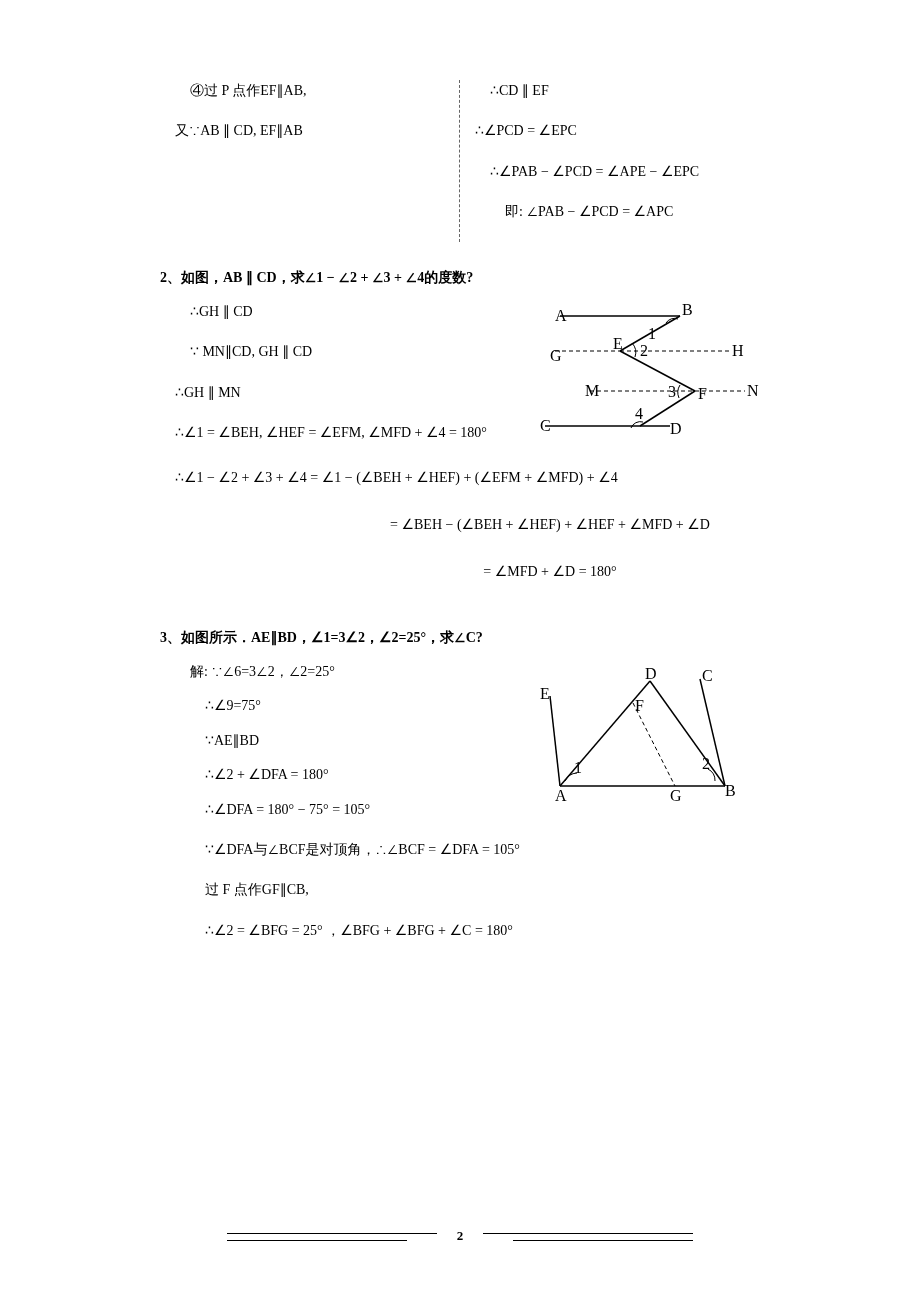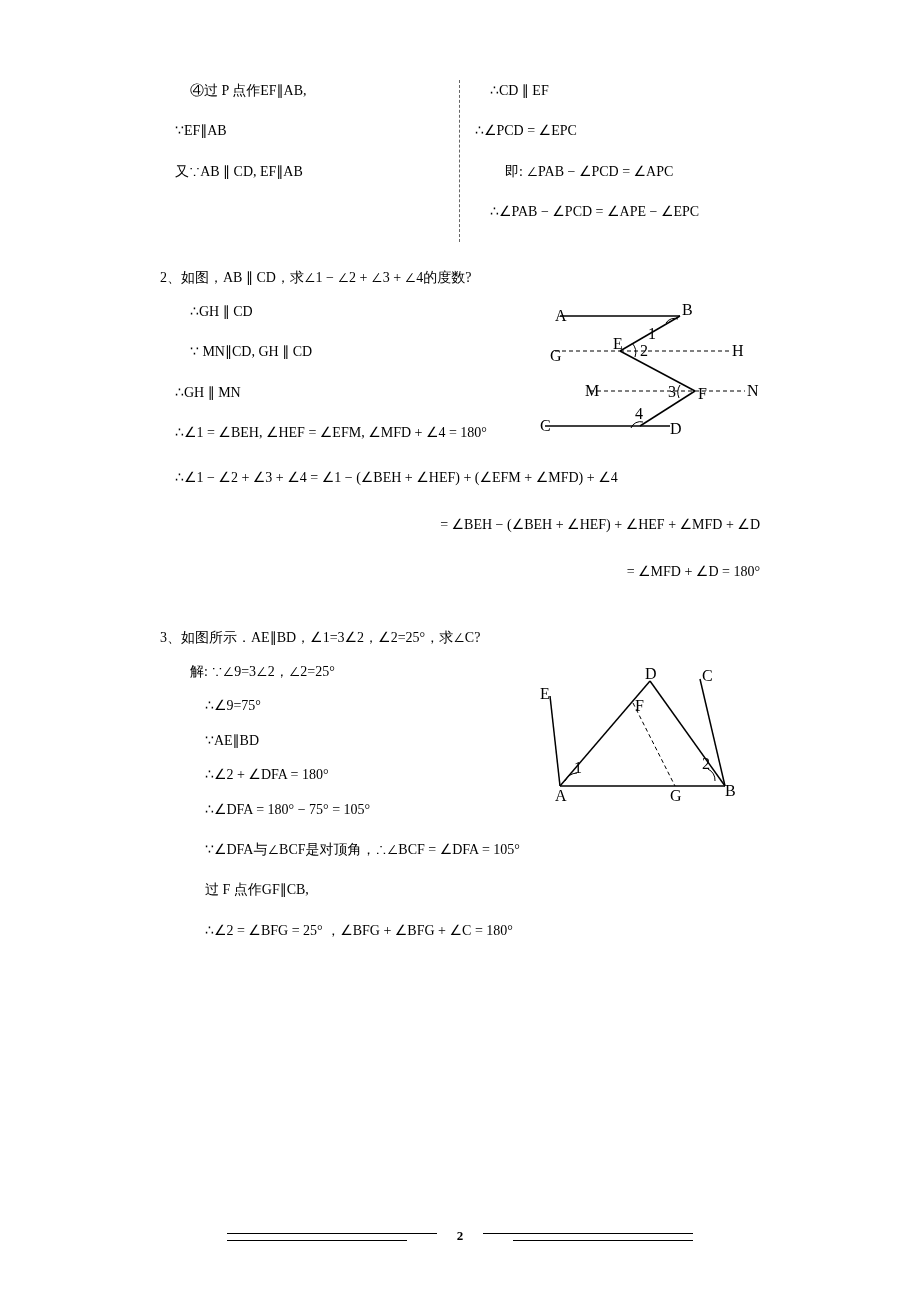--- a/index.html
+++ b/index.html
@@ -27,26 +27,26 @@
     .col-right {
       width: 50%;
       padding-left: 15px;
     }
     .line { margin-bottom: 18px; }
     .line-sm { margin-bottom: 12px; }
     .indent1 { padding-left: 15px; }
     .indent2 { padding-left: 30px; }
     .indent3 { padding-left: 45px; }
     .ff { font-family: "Cambria Math", "Times New Roman", serif; }
-    .problem-title { margin: 18px 0 12px 0; }
+    .problem-title { margin: 18px 0 12px 0; font-weight: bold; }
     .diagram-container {
       float: right;
       margin: 0 0 10px 10px;
     }
-    .center-eq { text-align: right; padding-left: 180px; margin: 25px 0; }
+    .center-eq { text-align: center; padding-left: 180px; margin: 25px 0; }
     .footer {
       position: absolute;
       bottom: 55px;
       left: 0;
       width: 920px;
       display: flex;
       align-items: center;
       justify-content: center;
       gap: 20px;
     }
@@ -68,28 +68,27 @@
     .page-num { font-family: "Times New Roman", serif; font-weight: bold; font-size: 13px; }
     .svg-label { font-family: "Times New Roman", serif; font-size: 16px; }
     .clearfix::after { content: ""; display: table; clear: both; }
   </style>
 </head>
 <body>
 
 <div class="top-section">
   <div class="col-left">
     <div class="line indent2 ff">④过 P 点作EF∥AB,</div>
-    <div class="line indent1 ff">∵EF∥AB</div>
     <div class="line indent1 ff">又∵AB ∥ CD, EF∥AB</div>
   </div>
   <div class="col-right">
     <div class="line indent1 ff">∴CD ∥ EF</div>
     <div class="line ff">∴∠PCD = ∠EPC</div>
+    <div class="line indent1 ff">∴∠PAB − ∠PCD = ∠APE − ∠EPC</div>
     <div class="line indent2 ff">即: ∠PAB − ∠PCD = ∠APC</div>
-    <div class="line indent1 ff">∴∠PAB − ∠PCD = ∠APE − ∠EPC</div>
   </div>
 </div>
 
 <div class="problem-title ff">2、如图，AB ∥ CD，求∠1 − ∠2 + ∠3 + ∠4的度数?</div>
 
 <div class="clearfix">
   <div class="diagram-container">
     <svg width="220" height="140">
       <line x1="20" y1="15" x2="140" y2="15" stroke="#000" stroke-width="1.5"></line>
       <line x1="140" y1="15" x2="80" y2="50" stroke="#000" stroke-width="1.5"></line>
@@ -146,21 +145,21 @@
       <text x="195" y="135" class="svg-label">B</text>
       <text x="172" y="20" class="svg-label">C</text>
       <text x="115" y="18" class="svg-label">D</text>
       <text x="10" y="38" class="svg-label">E</text>
       <text x="105" y="50" class="svg-label" font-size="14">F</text>
       <text x="140" y="140" class="svg-label">G</text>
       <text x="44" y="112" class="svg-label" font-size="12">1</text>
       <text x="172" y="108" class="svg-label" font-size="12">2</text>
     </svg>
   </div>
-  <div class="line-sm ff indent2">解: ∵∠9=3∠2，∠2=25°</div>
+  <div class="line-sm ff indent2">解: ∵∠6=3∠2，∠2=25°</div>
   <div class="line-sm ff indent3" style="margin-top:10px">∴∠9=75°</div>
   <div class="line-sm ff indent3" style="margin-top:10px">∵AE∥BD</div>
   <div class="line-sm ff indent3" style="margin-top:12px">∴∠2 + ∠DFA = 180°</div>
   <div class="line-sm ff indent3" style="margin-top:7px">∴∠DFA = 180° − 75° = 105°</div>
   <div class="line-sm ff indent3" style="margin-top:18px">∵∠DFA与∠BCF是对顶角，∴∠BCF = ∠DFA = 105°</div>
   <div class="line-sm ff indent3" style="margin-top:18px">过 F 点作GF∥CB,</div>
   <div class="line-sm ff indent3" style="margin-top:18px">∴∠2 = ∠BFG = 25° ，∠BFG + ∠BFG + ∠C = 180°</div>
 </div>
 
 <div class="footer">

